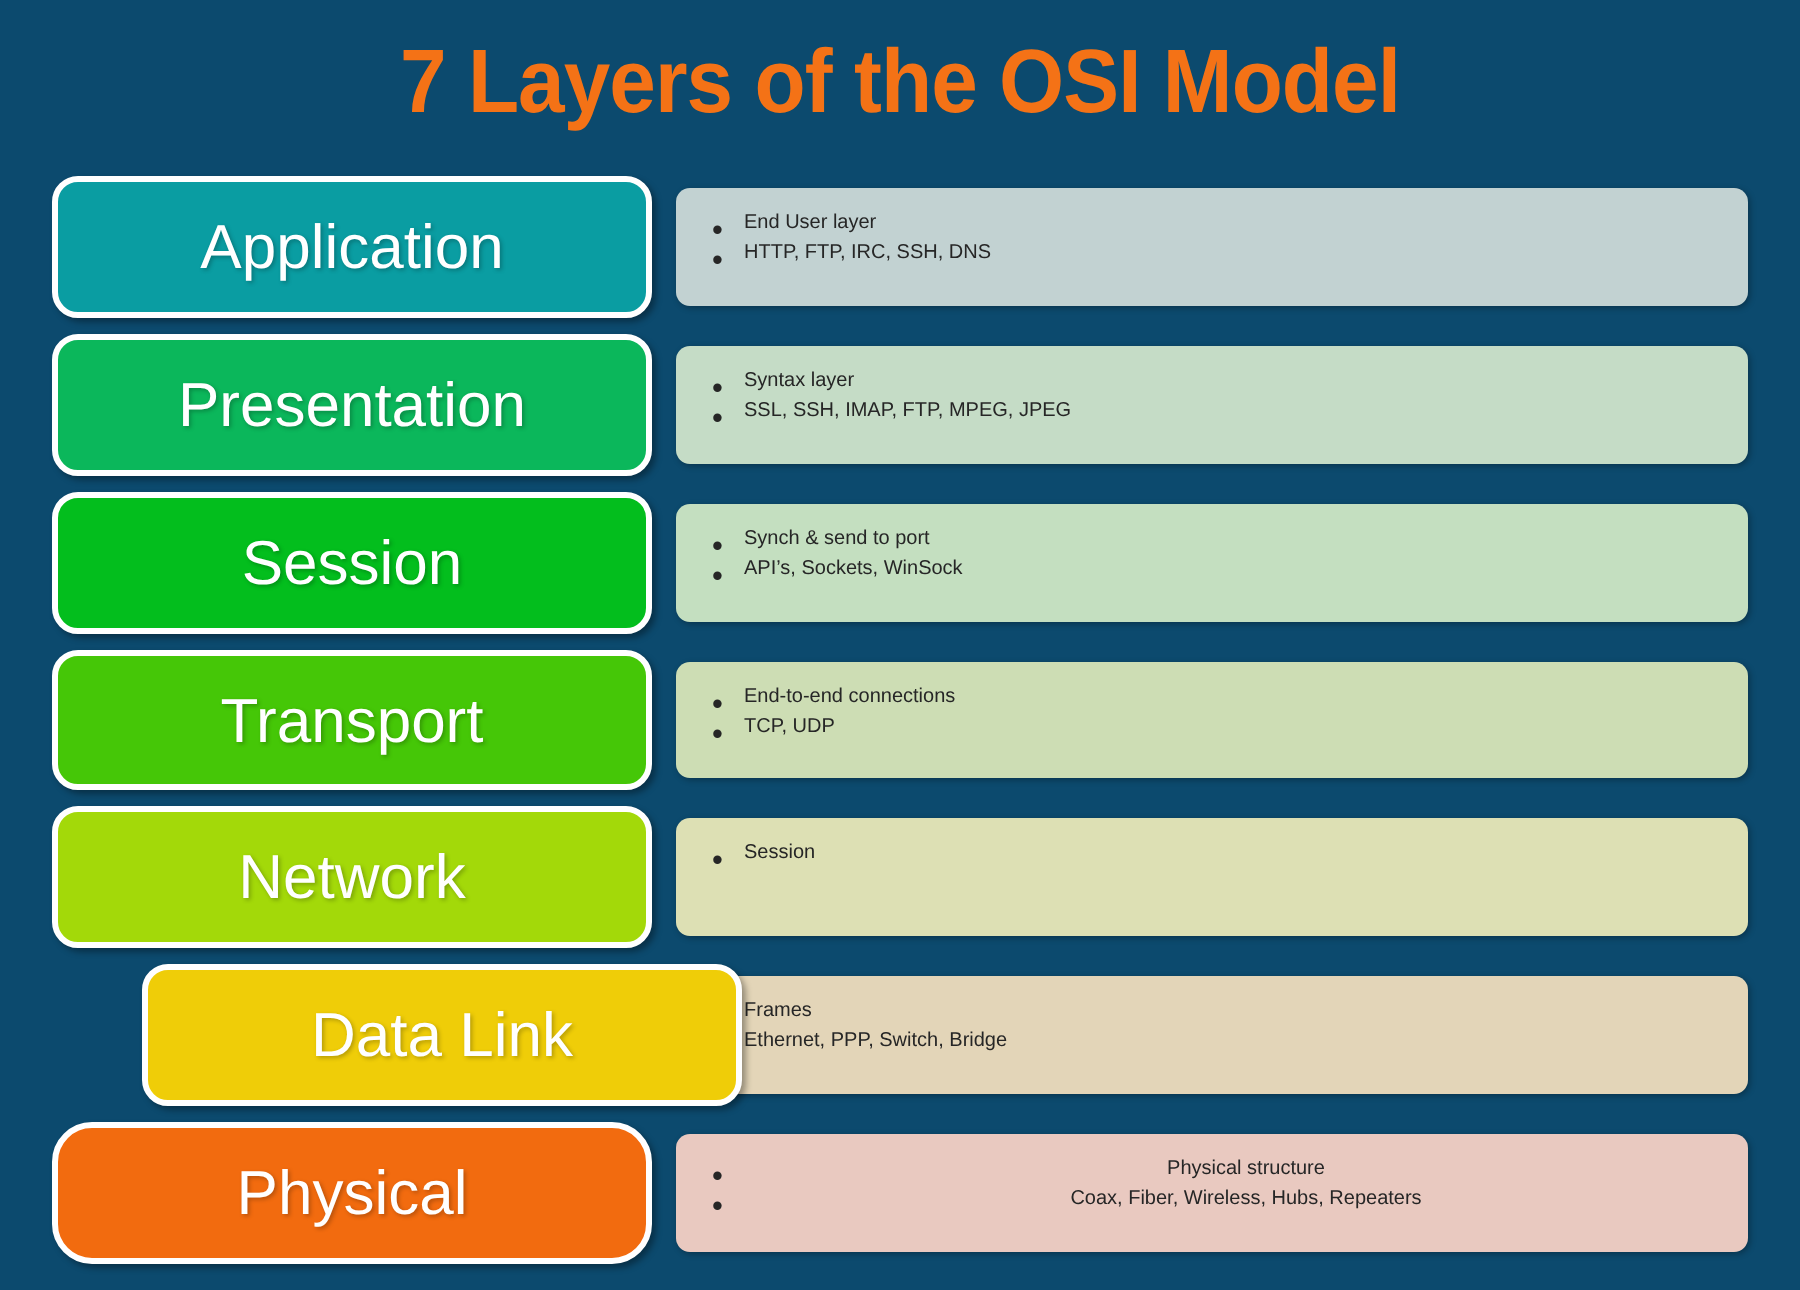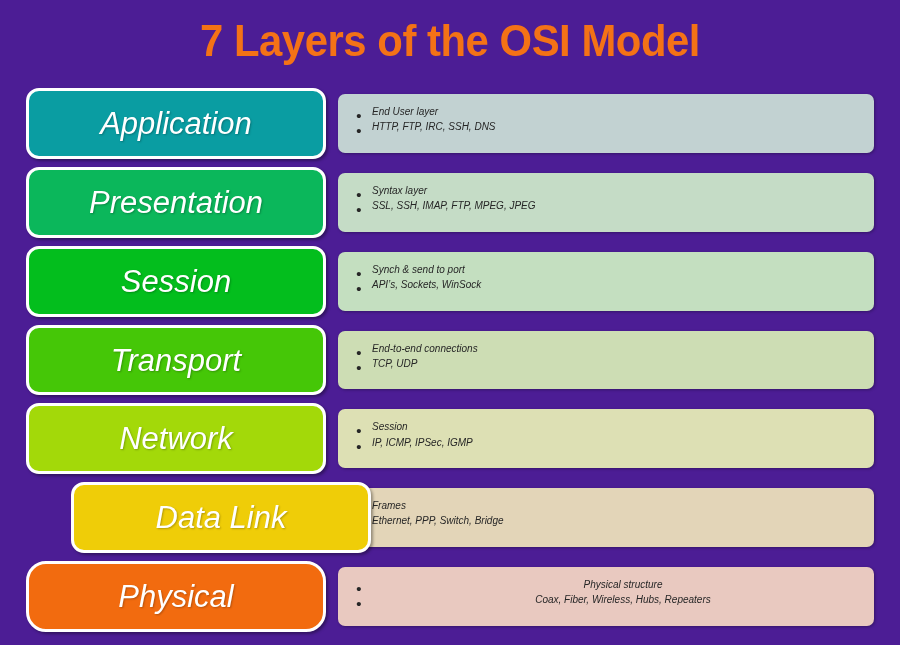--- a/index.html
+++ b/index.html
@@ -34,21 +34,20 @@
     transform: scaleX(0.93);
   }
   #layers {
     position: absolute;
     left: 0;
     top: 84px;
     width: 900px;
     height: 552px;
     display: flex;
     flex-direction: column;
-    font-style: italic;
   }
   .layer-row {
     position: relative;
     flex: 1 1 0;
     display: flex;
     align-items: stretch;
   }
   .layer-pill {
     position: absolute;
     left: 26px;
@@ -104,21 +103,21 @@
     position: absolute;
     left: 0;
     top: 0;
     color: #262626;
     font-size: 15.5px;
   }
 </style>
 </head>
 <body style="background: rgb(46, 46, 46);">
 
-<div id="infographic" style="background: #4c1d95;">
+<div id="infographic" style="background: #0c4a6e;">
 
   <h1 id="title" style="color: rgb(244, 114, 22);">7 Layers of the OSI Model</h1>
 
   <div id="layers">
 
     <div class="layer-row">
       <div class="layer-pill" style="background: rgb(10, 157, 162);">
         <span class="layer-name">Application</span>
       </div>
       <div class="layer-desc" style="background: rgb(194, 210, 210);">
@@ -165,21 +164,20 @@
       </div>
     </div>
 
     <div class="layer-row">
       <div class="layer-pill" style="background: rgb(163, 217, 9); text-align: center;">
         <span class="layer-name">Network</span>
       </div>
       <div class="layer-desc" style="background: rgb(221, 224, 180);">
         <ul class="bullets">
           <li>Session</li>
-          <li>IP, ICMP, IPSec, IGMP</li>
         </ul>
       </div>
     </div>
 
     <div class="layer-row">
       <div class="layer-pill" style="background: rgb(239, 205, 8); margin-left: 45px;">
         <span class="layer-name">Data Link</span>
       </div>
       <div class="layer-desc" style="background: rgb(227, 213, 184);">
         <ul class="bullets">

